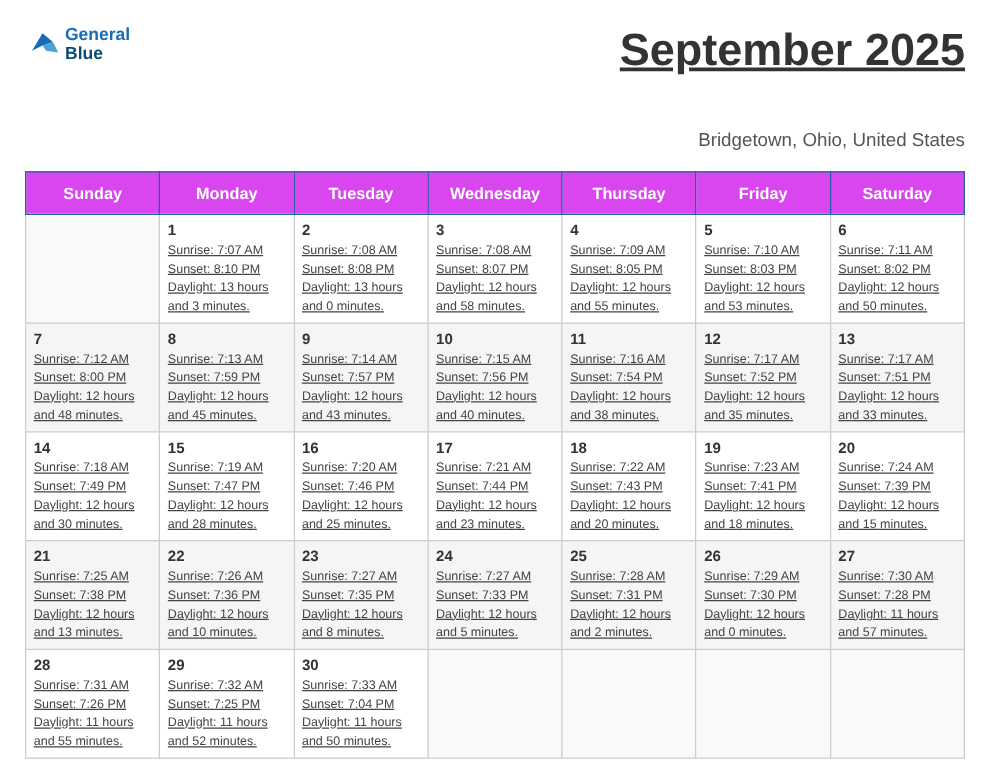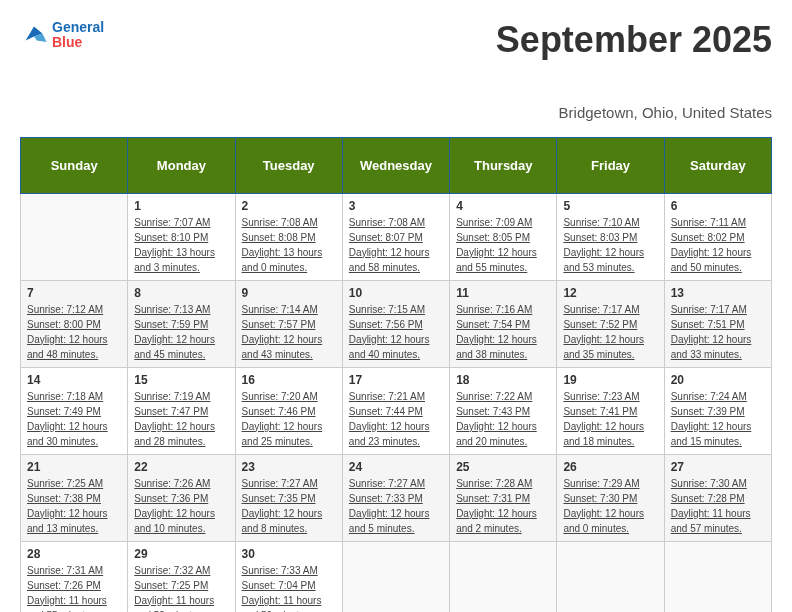--- a/index.html
+++ b/index.html
@@ -35,38 +35,39 @@
       height: 28px;
     }
     .title-block {
       text-align: right;
     }
     .month-title {
       font-size: 36px;
       font-weight: bold;
       color: #333;
       line-height: 1.1;
+      text-decoration: underline;
     }
     .location {
       font-size: 15px;
       color: #555;
       margin-top: 44px;
     }
     table {
       width: 100%;
       border-collapse: collapse;
       border: 1px solid #ccc;
     }
     thead tr th {
-      background-color: #4d7c0f;
+      background-color: #d946ef;
       color: #fff;
       font-size: 13px;
       font-weight: bold;
       text-align: center;
-      padding: 20px 4px;
+      padding: 9px 4px;
       border: 1px solid #2060a0;
     }
     tbody tr td {
       vertical-align: top;
       padding: 5px 6px;
       border: 1px solid #ccc;
       font-size: 10.5px;
       color: #333;
       min-height: 80px;
       width: calc(100% / 7);
@@ -97,21 +98,21 @@
 <body>
 
 <div class="header">
   <div class="logo">
     <svg class="logo-bird" viewBox="0 0 40 40" xmlns="http://www.w3.org/2000/svg">
       <polygon points="8,28 20,8 32,18 20,22" fill="#1a6bb5"></polygon>
       <polygon points="20,22 32,18 38,30 24,28" fill="#4ca3d8"></polygon>
     </svg>
     <div>
       <div class="logo-text"><span>General</span></div>
-      <div class="logo-text"><span style="color:#ef4444">Blue</span></div>
+      <div class="logo-text"><span style="color:#0c4a6e">Blue</span></div>
     </div>
   </div>
   <div class="title-block">
     <div class="month-title">September 2025</div>
     <div class="location">Bridgetown, Ohio, United States</div>
   </div>
 </div>
 
 <table>
   <thead>

